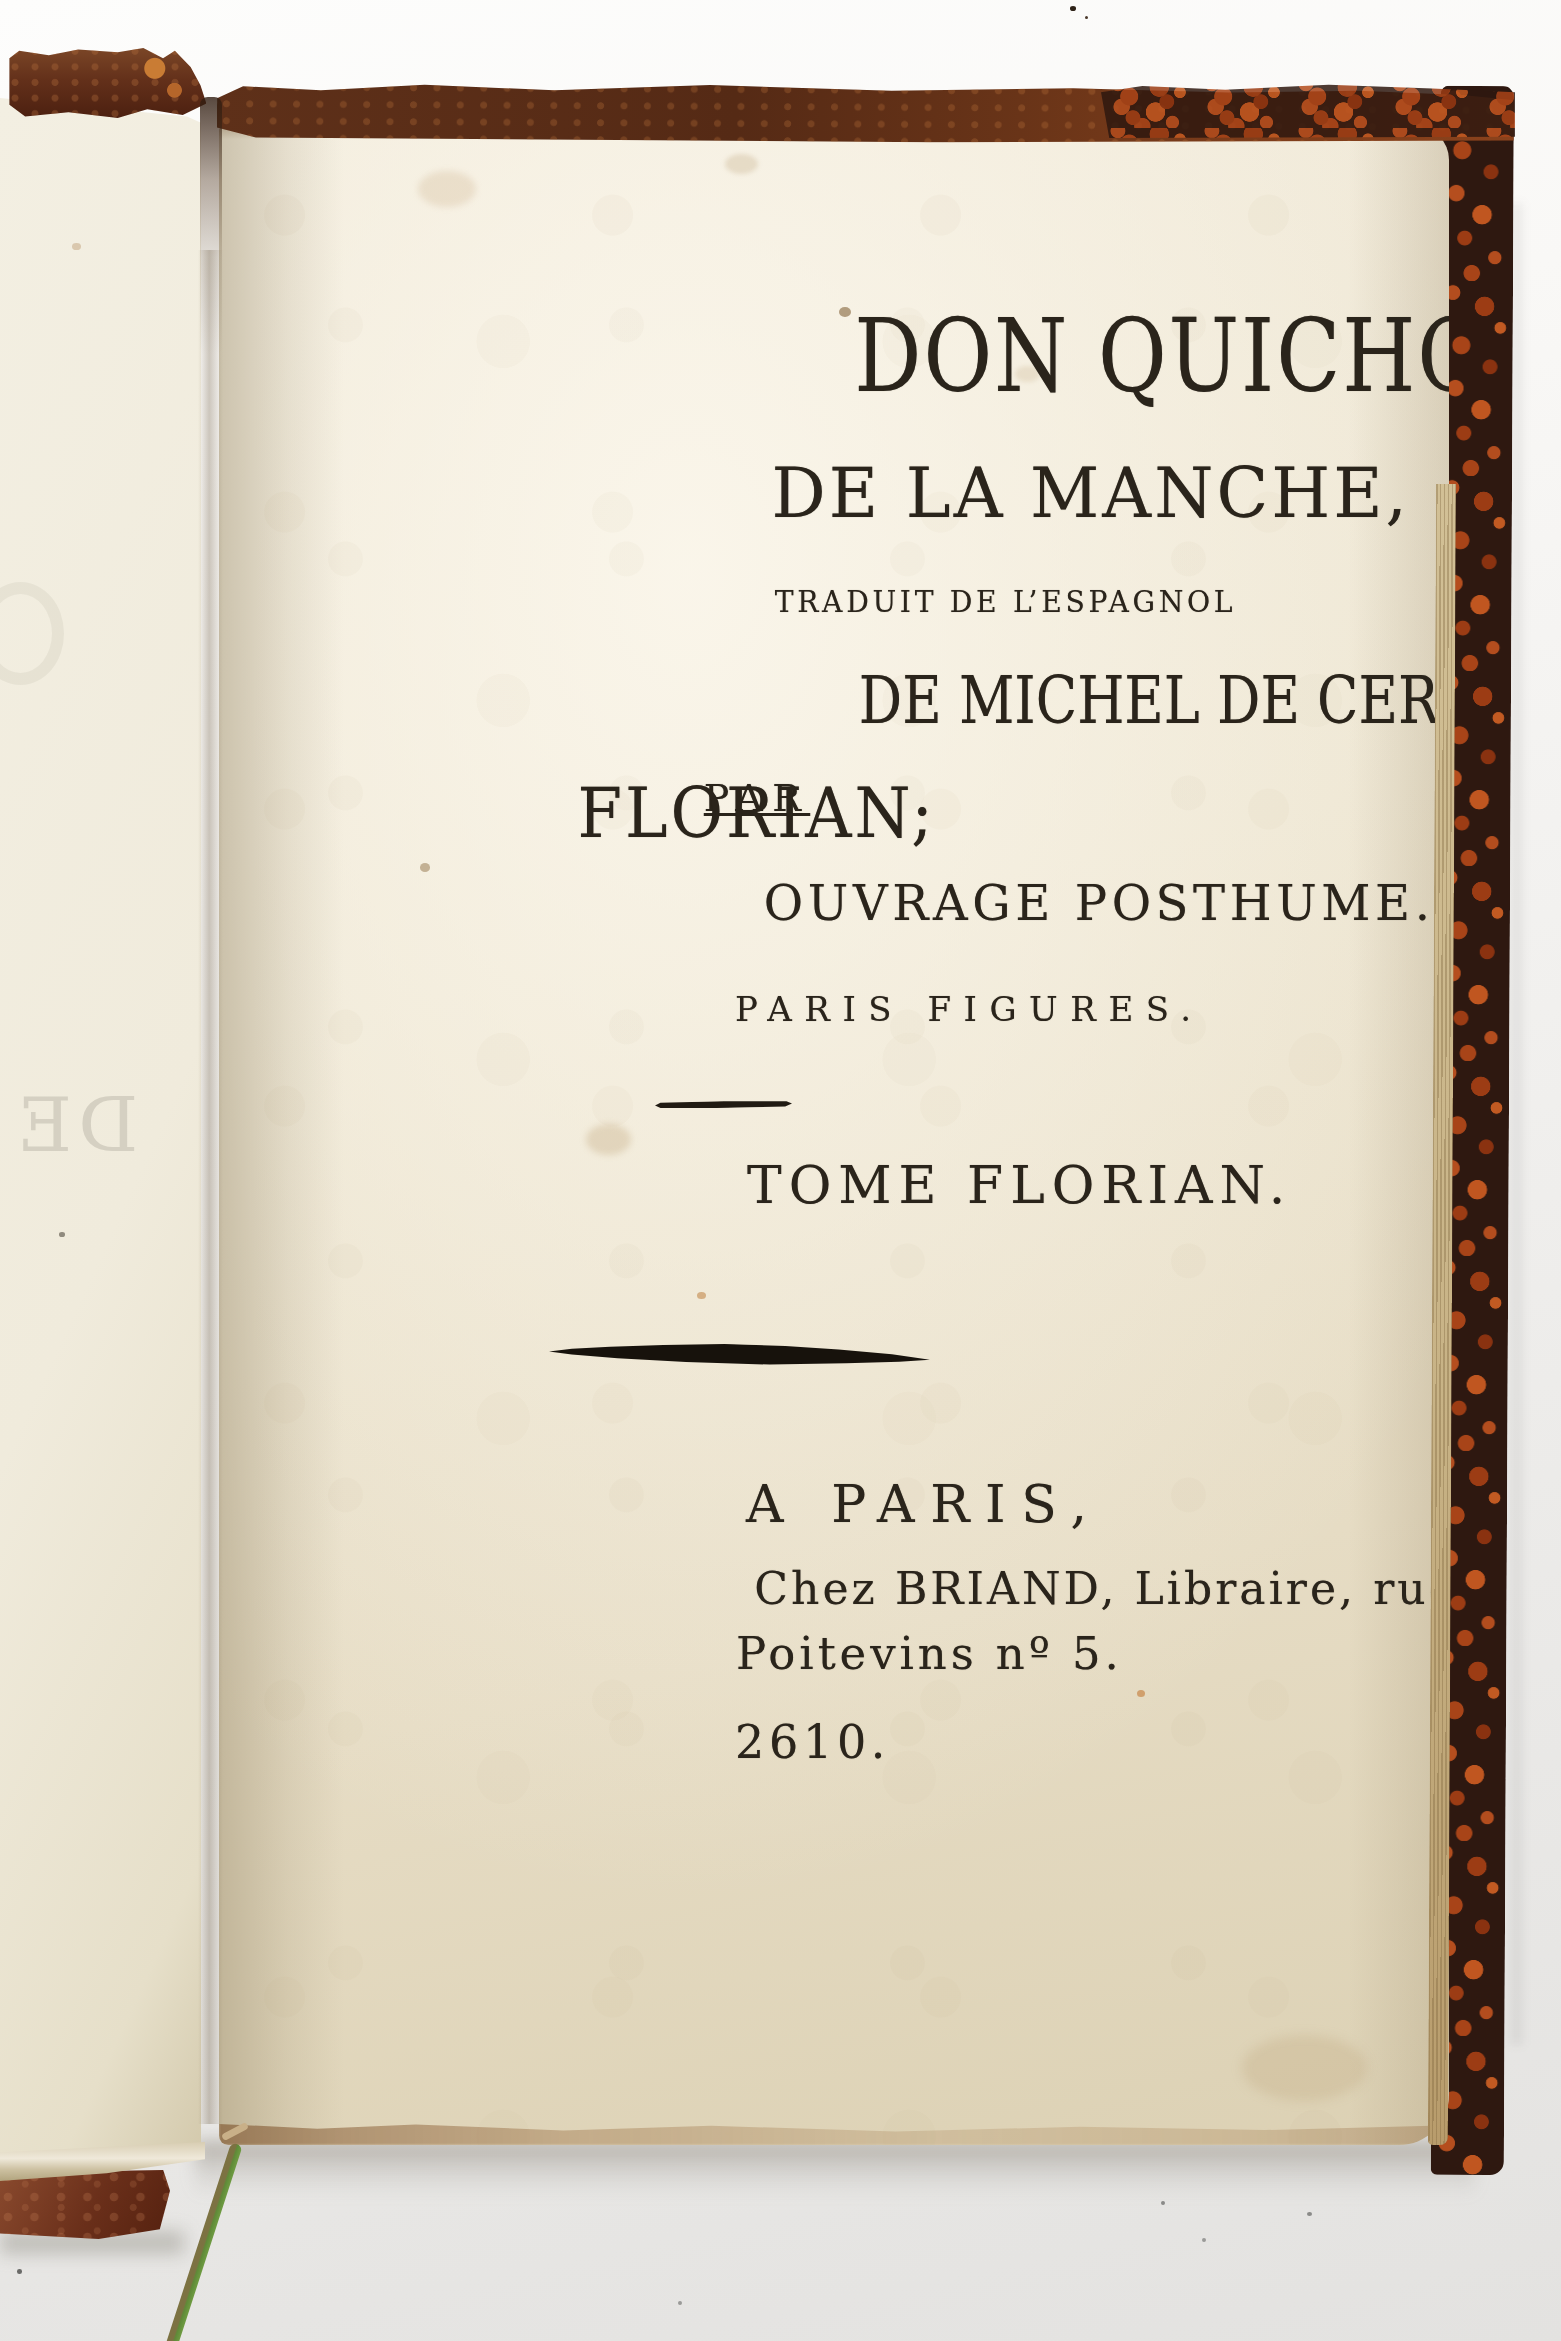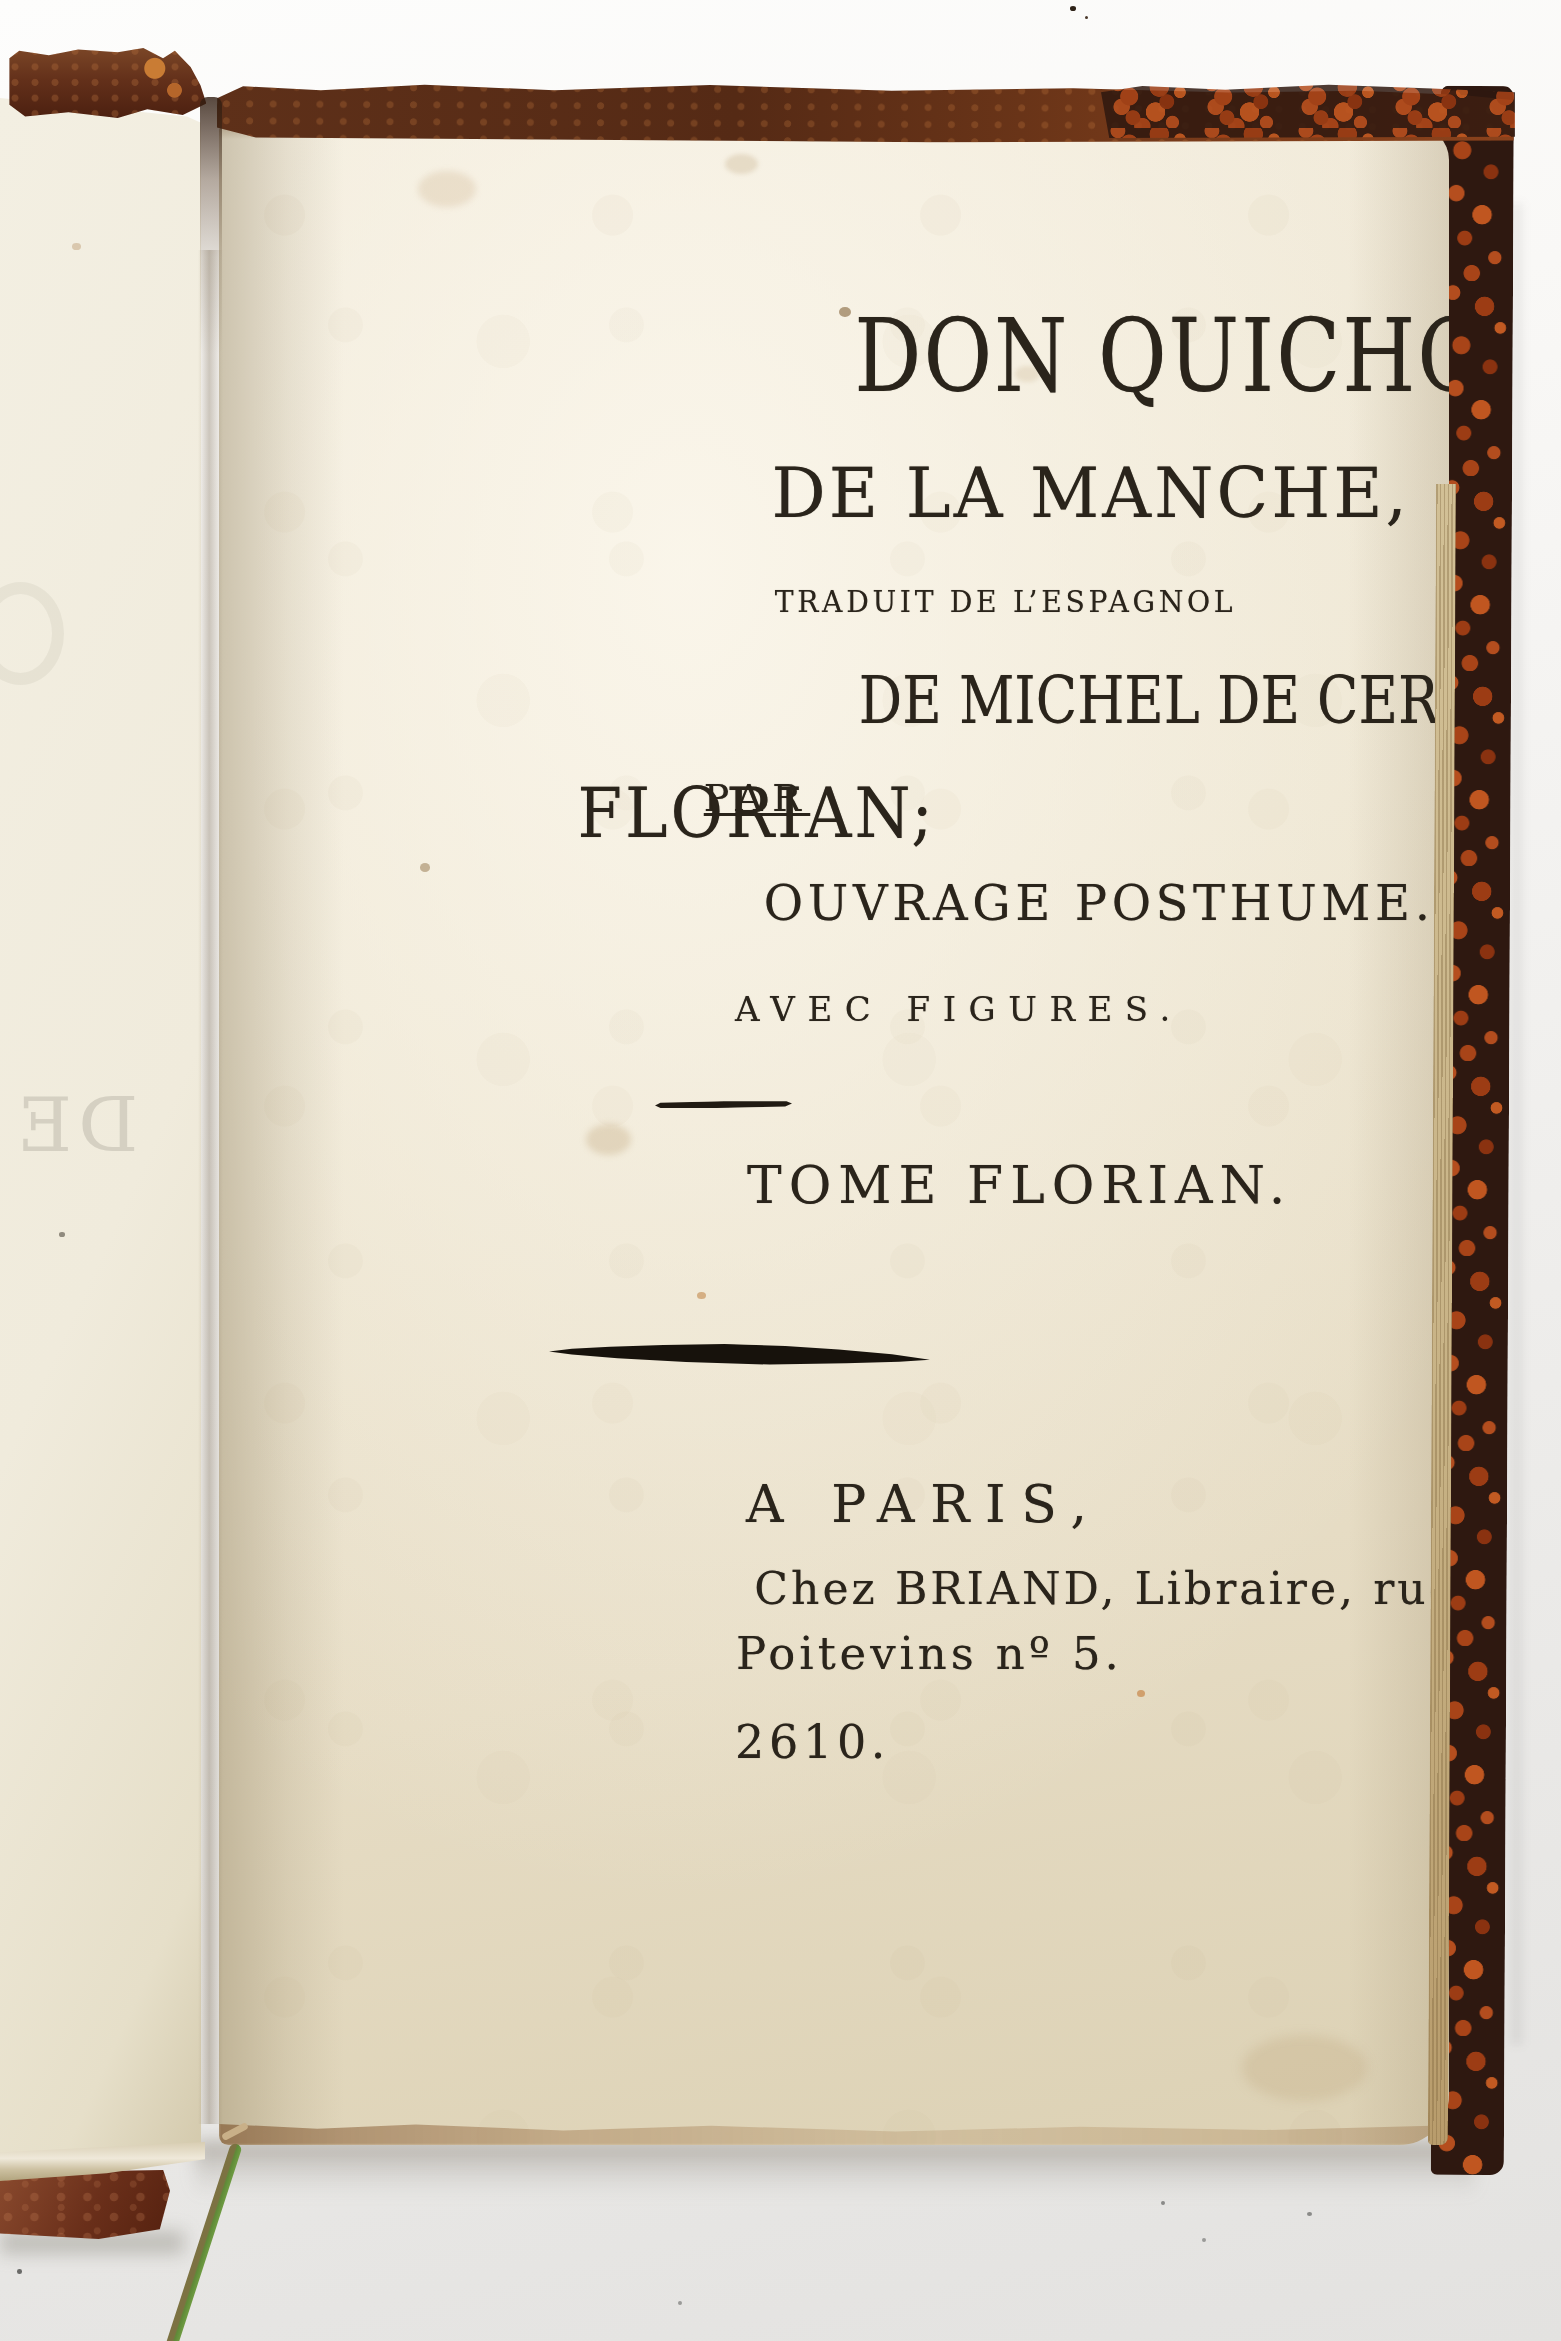--- a/index.html
+++ b/index.html
@@ -219,21 +219,21 @@
         <span class="sx">DE MICHEL DE CERVANTES,</span>
       </div>
     <div class="line l5">
       <span class="par">PAR</span>
       <span class="flo">FLORIAN;</span>
     </div>
     <div class="line l6">
         <span class="sx">OUVRAGE POSTHUME.</span>
       </div>
     <div class="line l7">
-        <span class="sx">AVEC FIGURES.</span>
+        <span class="sx">PARIS FIGURES.</span>
       </div>
 
     <div class="rule-short"></div>
 
     <div class="line tome">
         <span class="sx">TOME FLORIAN.</span>
       </div>
 
     <div class="rule-swelled"></div>
 

